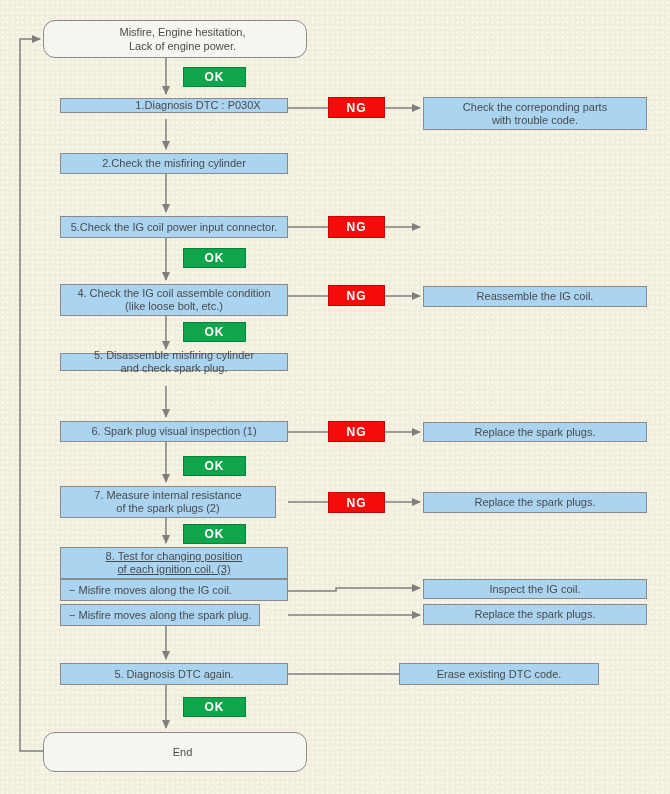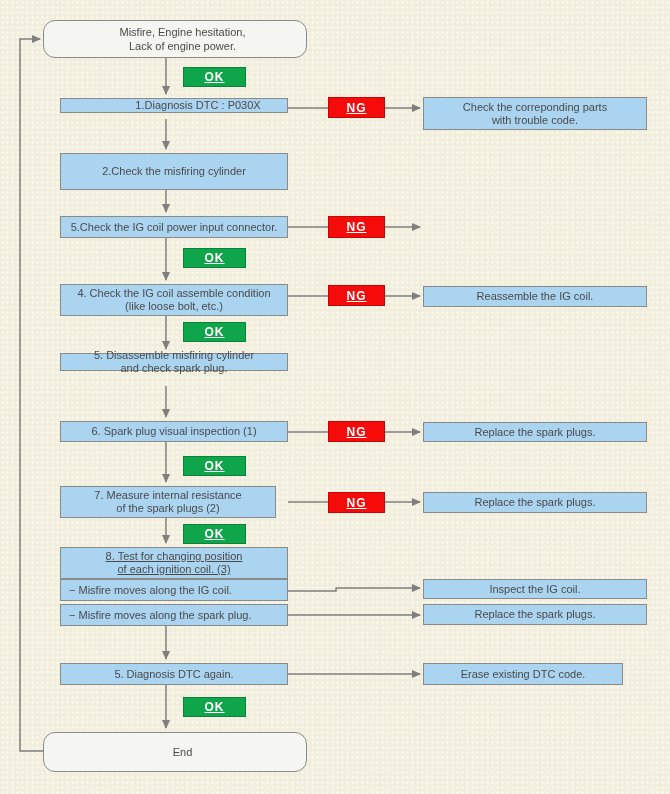--- a/index.html
+++ b/index.html
@@ -16,21 +16,21 @@
   }
   .abs{position:absolute;box-sizing:border-box;}
   .node{
     background:#abd4f1;border:1px solid #8a8a8a;
     display:flex;align-items:center;justify-content:center;
     text-align:center;font-size:11px;line-height:13px;white-space:pre-line;
   }
   .node.left-align{justify-content:flex-start;text-align:left;padding-left:8px;}
   .pill{
     display:flex;align-items:center;justify-content:center;
-    font-weight:bold;font-size:12px;color:#ffffff;letter-spacing:1px;text-decoration:underline;
+    font-weight:bold;font-size:12px;color:#ffffff;letter-spacing:1px;
   }
   .ok{background:#0fa54a;border:1px solid #0b813a;}
   .ng{background:#f60b0b;border:1px solid #c50606;}
   .terminal{
     background:#f5f5f2;border:1.5px solid #8a8a8a;border-radius:12px;
     display:flex;align-items:center;justify-content:center;
     text-align:center;font-size:11px;line-height:14px;white-space:pre-line;padding-left:15px;
   }
   svg.connectors{position:absolute;left:0;top:0;}
 </style>
@@ -76,43 +76,43 @@
   <div class="abs terminal" style="left:43px;top:732px;width:264px;height:40px;">End</div>
 
   <div class="abs pill ok" style="left:183px;top:67px;width:63px;height:20px;">OK</div>
   <div class="abs pill ok" style="left:183px;top:248px;width:63px;height:20px;">OK</div>
   <div class="abs pill ok" style="left:183px;top:322px;width:63px;height:20px;">OK</div>
   <div class="abs pill ok" style="left:183px;top:456px;width:63px;height:20px;">OK</div>
   <div class="abs pill ok" style="left:183px;top:524px;width:63px;height:20px;">OK</div>
   <div class="abs pill ok" style="left:183px;top:697px;width:63px;height:20px;">OK</div>
 
   <div class="abs node" style="left:60px;top:98px;width:228px;height:15px;padding-left:48px;">1.Diagnosis DTC : P030X</div>
-  <div class="abs node" style="left:60px;top:153px;width:228px;height:37px;">2.Check the misfiring cylinder</div>
+  <div class="abs node" style="left:60px;top:153px;width:228px;height:21px;">2.Check the misfiring cylinder</div>
   <div class="abs node" style="left:60px;top:216px;width:228px;height:22px;">5.Check the IG coil power input connector.</div>
   <div class="abs node" style="left:60px;top:284px;width:228px;height:32px;">4. Check the IG coil assemble condition
 (like loose bolt, etc.)</div>
   <div class="abs node" style="left:60px;top:353px;width:228px;height:18px;">5. Disassemble misfiring cylinder
 and check spark plug.</div>
   <div class="abs node" style="left:60px;top:421px;width:228px;height:21px;">6. Spark plug visual inspection (1)</div>
   <div class="abs node" style="left:60px;top:486px;width:216px;height:32px;">7. Measure internal resistance
 of the spark plugs (2)</div>
   <div class="abs node" style="left:60px;top:547px;width:228px;height:32px;text-decoration:underline;">8. Test for changing position
 of each ignition coil. (3)</div>
   <div class="abs node left-align" style="left:60px;top:579px;width:228px;height:22px;">− Misfire moves along the IG coil.</div>
-  <div class="abs node left-align" style="left:60px;top:604px;width:228px;height:22px;">− Misfire moves along the spark plug.</div>
+  <div class="abs node left-align" style="left:60px;top:604px;width:200px;height:22px;">− Misfire moves along the spark plug.</div>
   <div class="abs node" style="left:60px;top:663px;width:228px;height:22px;">5. Diagnosis DTC again.</div>
 
   <div class="abs pill ng" style="left:328px;top:97px;width:57px;height:21px;">NG</div>
   <div class="abs pill ng" style="left:328px;top:216px;width:57px;height:22px;">NG</div>
   <div class="abs pill ng" style="left:328px;top:285px;width:57px;height:21px;">NG</div>
   <div class="abs pill ng" style="left:328px;top:421px;width:57px;height:21px;">NG</div>
   <div class="abs pill ng" style="left:328px;top:492px;width:57px;height:21px;">NG</div>
 
   <div class="abs node" style="left:423px;top:97px;width:224px;height:33px;">Check the correponding parts
 with trouble code.</div>
   <div class="abs node" style="left:423px;top:286px;width:224px;height:21px;">Reassemble the IG coil.</div>
   <div class="abs node" style="left:423px;top:422px;width:224px;height:20px;">Replace the spark plugs.</div>
   <div class="abs node" style="left:423px;top:492px;width:224px;height:21px;">Replace the spark plugs.</div>
   <div class="abs node" style="left:423px;top:579px;width:224px;height:20px;">Inspect the IG coil.</div>
   <div class="abs node" style="left:423px;top:604px;width:224px;height:21px;">Replace the spark plugs.</div>
-  <div class="abs node" style="left:423px;top:663px;width:200px;height:22px;">Erase existing DTC code.</div>
+  <div class="abs node" style="left:399px;top:663px;width:200px;height:22px;">Erase existing DTC code.</div>
 
 </div>
 
 </body></html>

